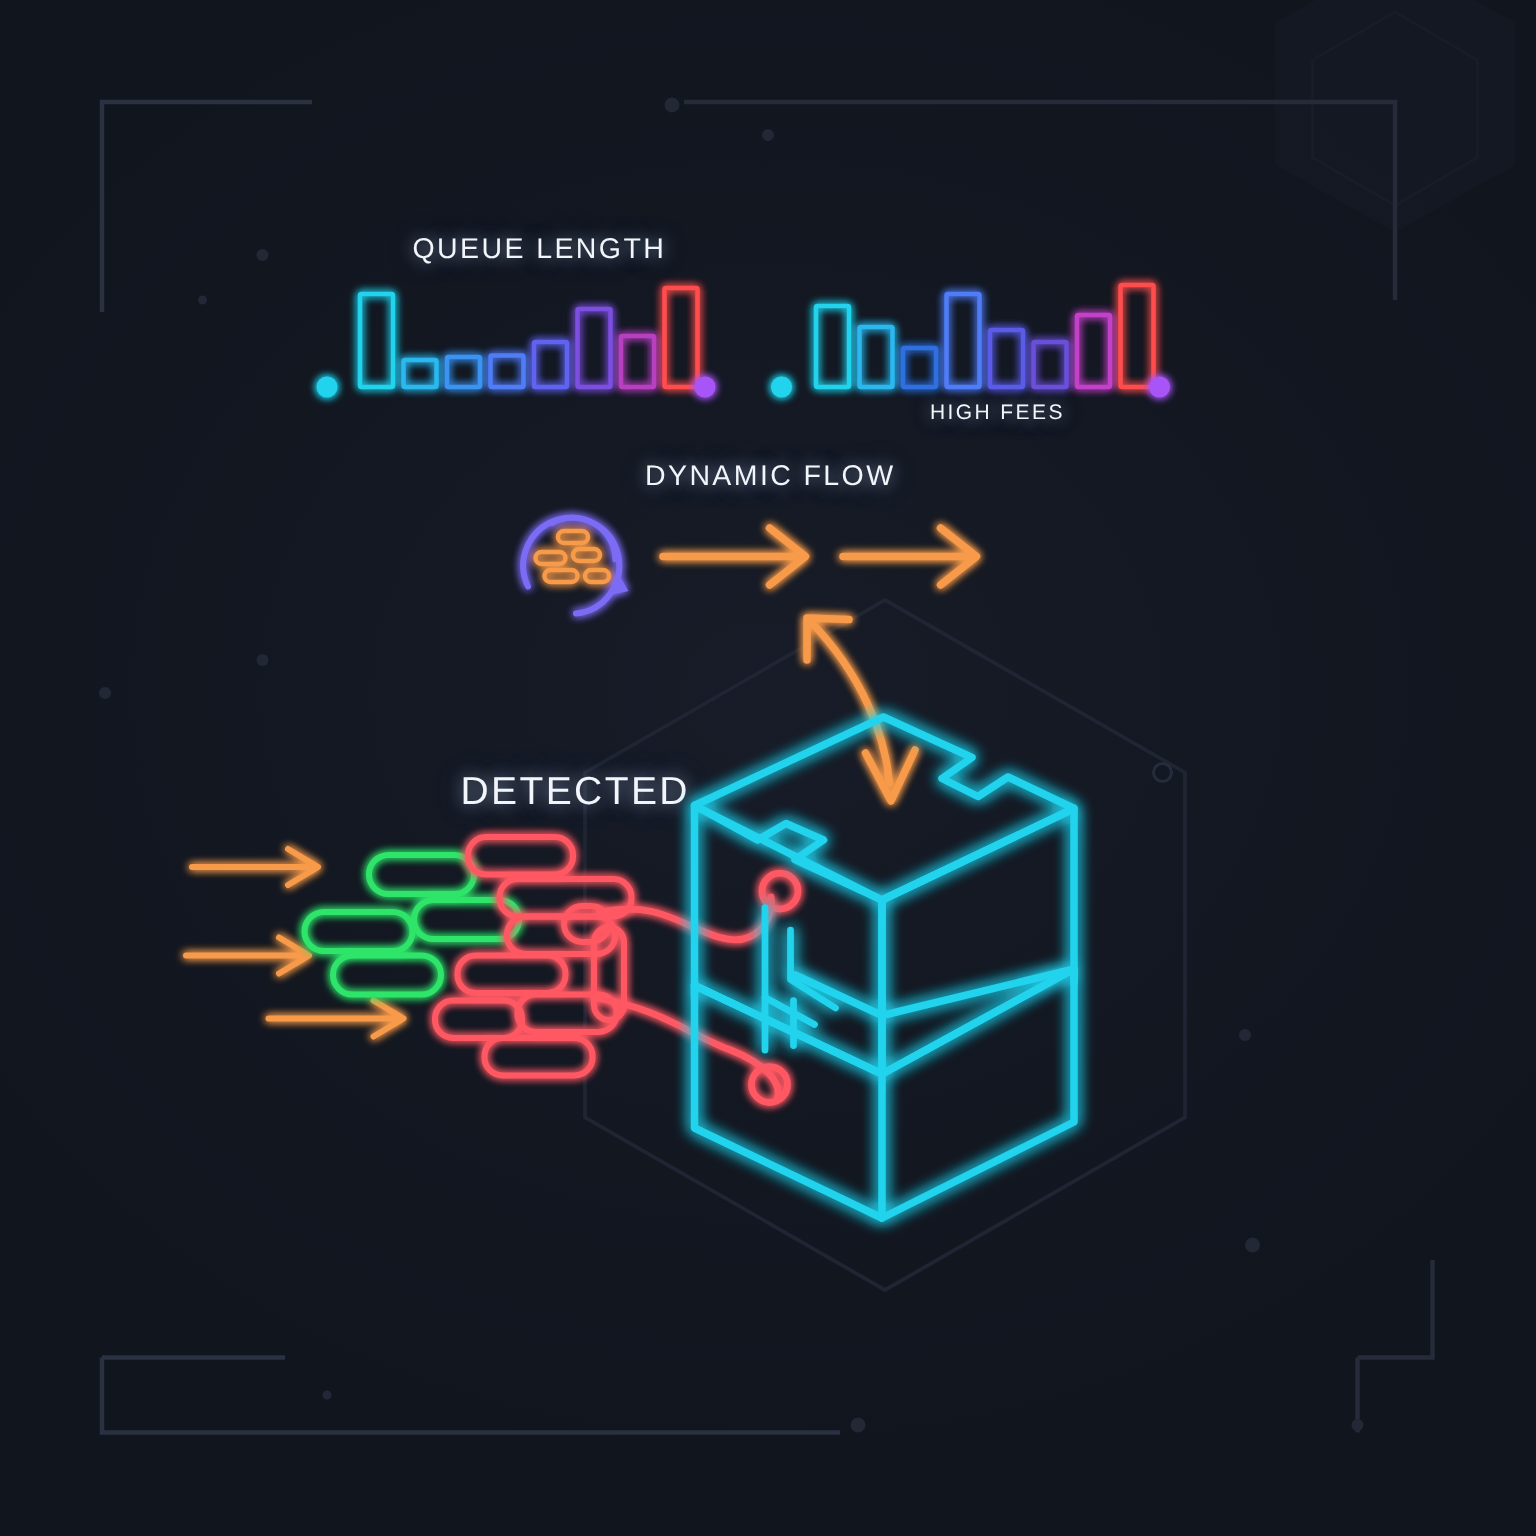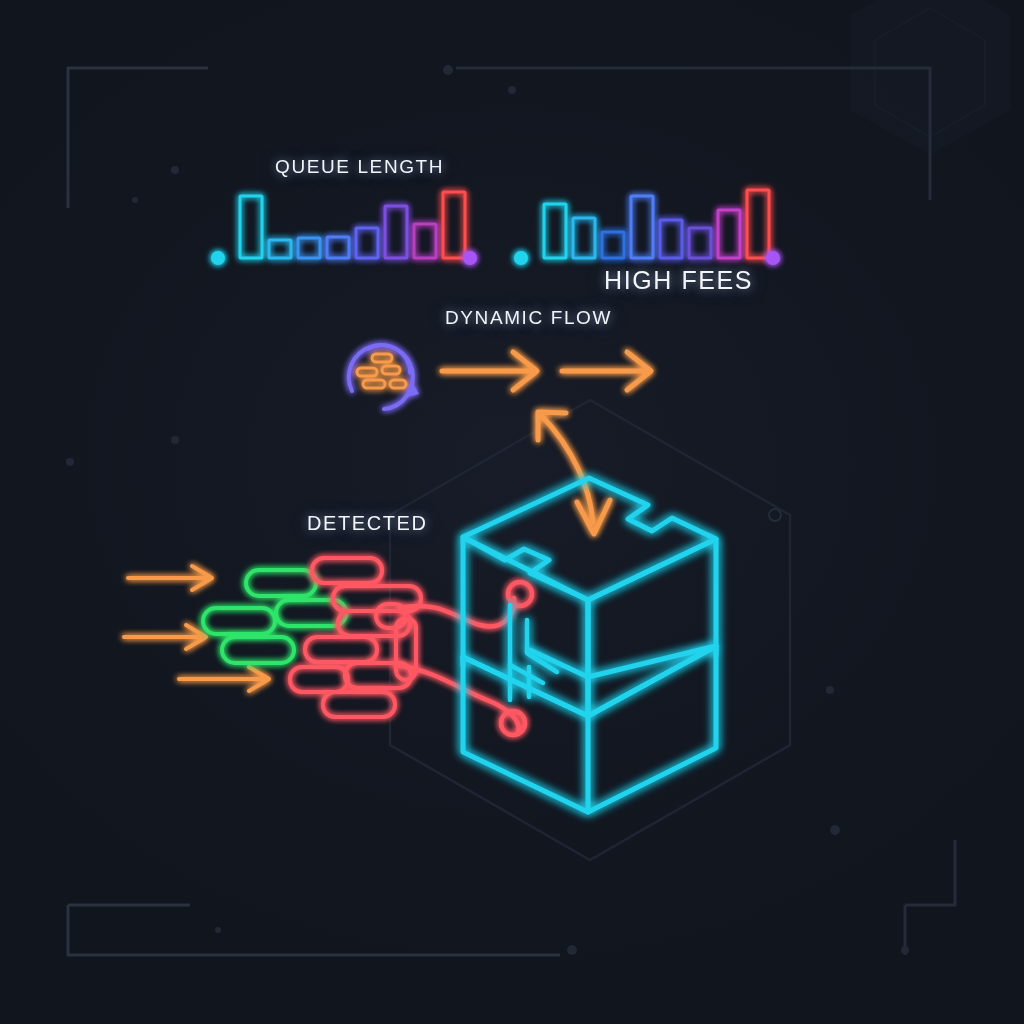--- a/index.html
+++ b/index.html
@@ -104,41 +104,41 @@
       <rect x="414" y="224" width="22" height="34" stroke="#b63fc0" rx="1"></rect>
       <rect x="443" y="192" width="22" height="66" stroke="#ff4d4d" rx="1"></rect>
     </g>
     <g filter="url(#glSm)">
       <line x1="218" y1="258" x2="470" y2="258" stroke="url(#axisGrad)" stroke-width="4"></line>
       <circle cx="218" cy="258" r="7" fill="#22d3ee"></circle>
       <circle cx="470" cy="258" r="7" fill="#a855f7"></circle>
     </g>
   </svg>
 
-  <div class="label" style="left:604px;top:266px;font-size:25px;">HIGH FEES</div>
+  <div class="label" style="left:620px;top:266px;font-size:14px;">HIGH FEES</div>
 
   <svg width="1024" height="1024">
     <g filter="url(#glSm)" fill="none" stroke-width="3">
       <rect x="544" y="204" width="22" height="54" stroke="#22d3ee" rx="1"></rect>
       <rect x="573" y="218" width="22" height="40" stroke="#29b8ef" rx="1"></rect>
       <rect x="602" y="232" width="22" height="26" stroke="#2f6fe0" rx="1"></rect>
       <rect x="631" y="196" width="22" height="62" stroke="#4f7cf7" rx="1"></rect>
       <rect x="660" y="220" width="22" height="38" stroke="#5a5ce8" rx="1"></rect>
       <rect x="689" y="228" width="22" height="30" stroke="#6b4fd8" rx="1"></rect>
       <rect x="718" y="210" width="22" height="48" stroke="#c341c8" rx="1"></rect>
       <rect x="747" y="190" width="22" height="68" stroke="#ff4d4d" rx="1"></rect>
     </g>
     <g filter="url(#glSm)">
       <line x1="521" y1="258" x2="773" y2="258" stroke="url(#axisGrad)" stroke-width="4"></line>
       <circle cx="521" cy="258" r="7" fill="#22d3ee"></circle>
       <circle cx="773" cy="258" r="7" fill="#a855f7"></circle>
     </g>
   </svg>
 
-  <div class="label" style="left:430px;top:307px;font-size:19px;margin-left:15px;">DYNAMIC FLOW</div>
+  <div class="label" style="left:430px;top:307px;font-size:19px;">DYNAMIC FLOW</div>
 
   <svg width="1024" height="1024">
 
     <g filter="url(#glSm)">
       <path d="M352,391 a32,32 0 1,1 32,18" fill="none" stroke="#7c6cf5" stroke-width="4" stroke-linecap="round"></path>
       <path d="M410,373 a28,28 0 0,0 -42,-24" fill="none" stroke="#7c6cf5" stroke-width="3.5" stroke-linecap="round"></path>
       <path d="M413,384 l6,10 l-13,3 z" fill="#7c6cf5"></path>
       <g fill="none" stroke="#f79a4a" stroke-width="3">
         <rect x="372" y="354" width="20" height="8" rx="4"></rect>
         <rect x="357" y="368" width="20" height="8" rx="4"></rect>
@@ -157,21 +157,21 @@
       <polyline points="627,352 651,371 627,390" fill="none" stroke="#f79a4a" stroke-width="5" stroke-linecap="round" stroke-linejoin="round"></polyline>
     </g>
 
     <g filter="url(#glSm)">
       <path d="M540,414 C575,450 590,490 593,522" fill="none" stroke="#f79a4a" stroke-width="5" stroke-linecap="round"></path>
       <polyline points="538,440 538,412 566,413" fill="none" stroke="#f79a4a" stroke-width="5" stroke-linecap="round" stroke-linejoin="round"></polyline>
       <polyline points="577,502 594,534 610,500" fill="none" stroke="#f79a4a" stroke-width="5" stroke-linecap="round" stroke-linejoin="round"></polyline>
     </g>
   </svg>
 
-  <div class="label" style="left:307px;top:512px;font-size:20px;">DETECTED</div>
+  <div class="label" style="left:307px;top:512px;font-size:26px;">DETECTED</div>
 
   <svg width="1024" height="1024">
 
     <g filter="url(#glSm)">
       <line x1="128" y1="578" x2="208" y2="578" stroke="#f79a4a" stroke-width="4" stroke-linecap="round"></line>
       <polyline points="192,566 212,578 192,590" fill="none" stroke="#f79a4a" stroke-width="4" stroke-linecap="round" stroke-linejoin="round"></polyline>
     </g>
     <g filter="url(#glSm)">
       <line x1="124" y1="637" x2="202" y2="637" stroke="#f79a4a" stroke-width="4" stroke-linecap="round"></line>
       <polyline points="186,625 206,637 186,649" fill="none" stroke="#f79a4a" stroke-width="4" stroke-linecap="round" stroke-linejoin="round"></polyline>

